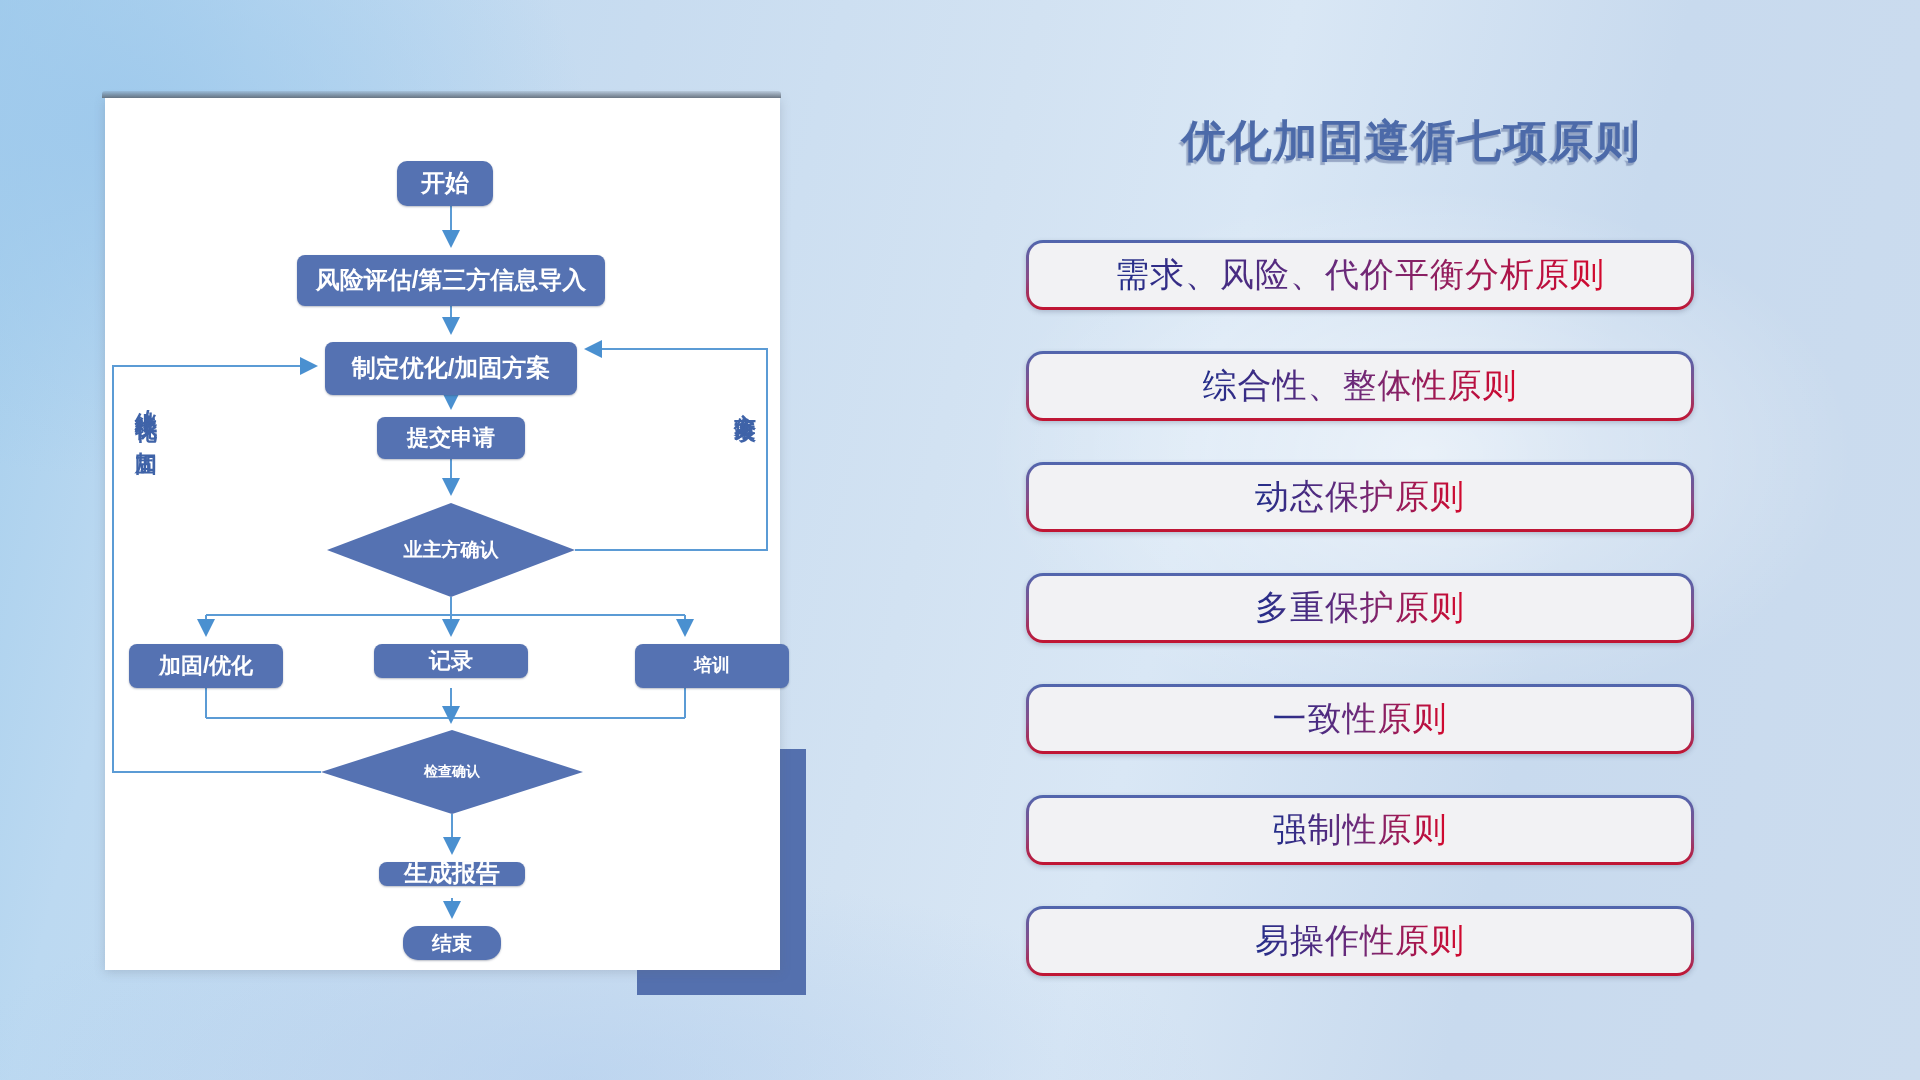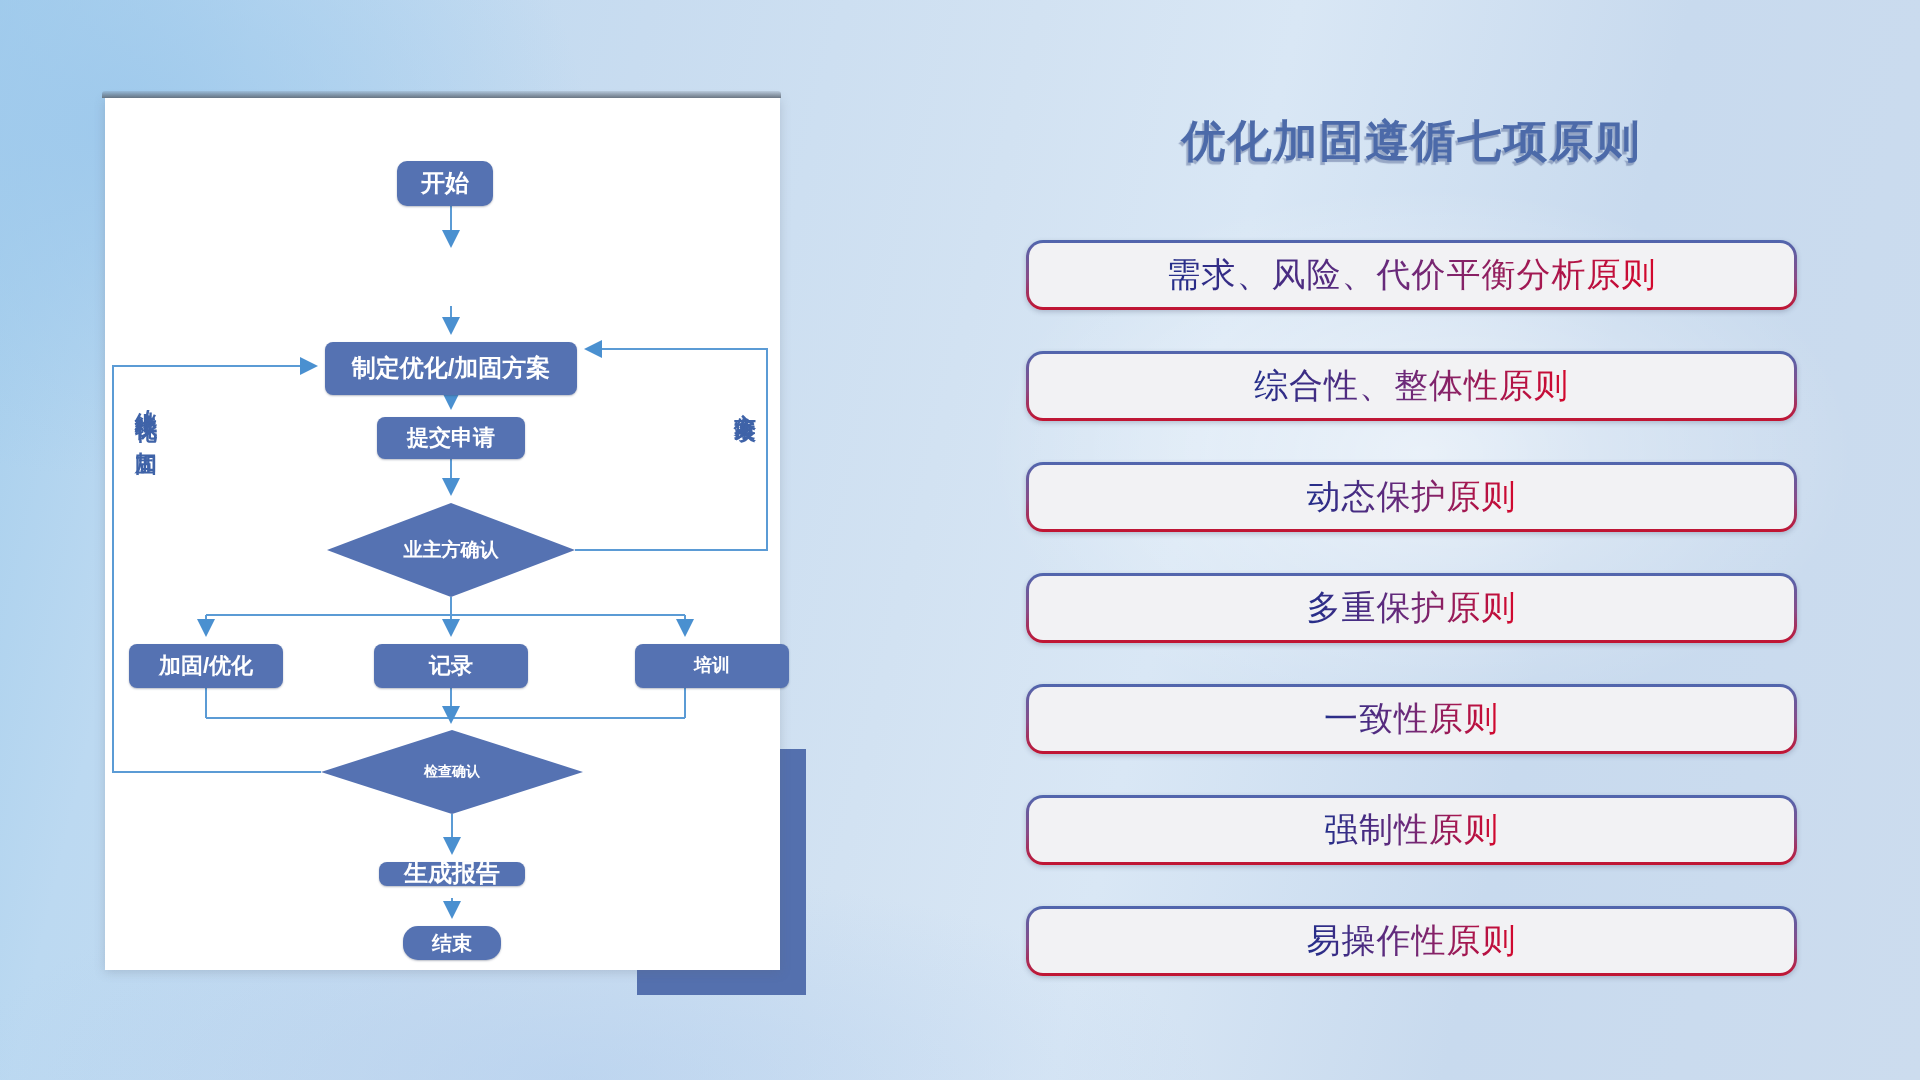--- a/index.html
+++ b/index.html
@@ -63,21 +63,21 @@
     background:var(--node-fill); color:#fff; font-weight:bold; text-align:center;
     clip-path:polygon(50% 0,100% 50%,50% 100%,0 50%);
     z-index:3;
   }
   .n-start  {left:292px; top:63px;  width:96px; height:45px; font-size:24px; border-radius:10px;}
   .n-risk   {left:192px; top:157px; width:308px; height:51px; font-size:24px;}
   .n-plan   {left:220px; top:244px; width:252px; height:53px; font-size:24px;}
   .n-submit {left:272px; top:319px; width:148px; height:42px; font-size:22px;}
   .d-owner  {left:222px; top:405px; width:248px; height:94px; font-size:19px;}
   .n-harden {left:24px;  top:546px; width:154px; height:44px; font-size:22px;}
-  .n-record {left:269px; top:546px; width:154px; height:44px; font-size:22px;}
+  .n-record {left:269px; top:546px; width:154px; height:34px; font-size:22px;}
   .n-train  {left:530px; top:546px; width:154px; height:44px; font-size:18px;}
   .d-check  {left:216px; top:632px; width:262px; height:84px; font-size:14px;}
   .n-report {left:274px; top:764px; width:146px; height:24px; font-size:24px;align-items:flex-end;}
   .n-end    {left:298px; top:828px; width:98px;  height:34px; font-size:20px; border-radius:15px;}
 
   .v-label{
     position:absolute; writing-mode:vertical-rl; text-orientation:upright;
     color:#3f63a8; font-weight:bold; font-size:22px; letter-spacing:3px;
     z-index:3; line-height:1;
   }
@@ -85,21 +85,21 @@
   .lbl-revise {left:629px; top:297px;}
 
   
   .panel-title{
     position:absolute; left:1026px; top:112px; width:771px;
     text-align:center; font-size:44px; font-weight:bold; letter-spacing:2px;
     color:var(--title-text);
     text-shadow:-2px 3px 1px rgba(60,78,128,.40);
   }
   .principle{
-    position:absolute; left:1026px; width:771px; height:70px;
+    position:absolute; left:1026px; width:668px; height:70px;
     border-radius:17px; padding:3px;
     background:linear-gradient(180deg, var(--principle-border-top) 0%, #8a4a86 55%, var(--principle-border-bottom) 100%);
     box-shadow:0 2px 5px rgba(80,90,120,.30);
   }
   .principle .inner{
     width:100%; height:100%; border-radius:14px; background:var(--principle-fill);
     display:flex; align-items:center; justify-content:center;
   }
   .principle .txt{
     font-size:34px; letter-spacing:1px;
@@ -137,20 +137,23 @@
     <path class="conn" d="M346,590 V624" marker-end="url(#arr)"></path>
     <path class="conn" d="M347,716 V755" marker-end="url(#arr)"></path>
     <path class="conn" d="M347,800 V819" marker-end="url(#arr)"></path>
     <path class="conn" d="M216,674 H8 V268 H211" marker-end="url(#arr)"></path>
     <path class="conn" d="M470,452 H662 V251 H481" marker-end="url(#arr)"></path>
   </svg>
 
   <div class="node n-start">
     <span>开始</span>
   </div>
+  <div class="node n-risk">
+    <span>风险评估/第三方信息导入</span>
+  </div>
   <div class="node n-plan">
     <span>制定优化/加固方案</span>
   </div>
   <div class="node n-submit">
     <span>提交申请</span>
   </div>
   <div class="diamond d-owner">
     <span>业主方确认</span>
   </div>
   <div class="node n-harden">

